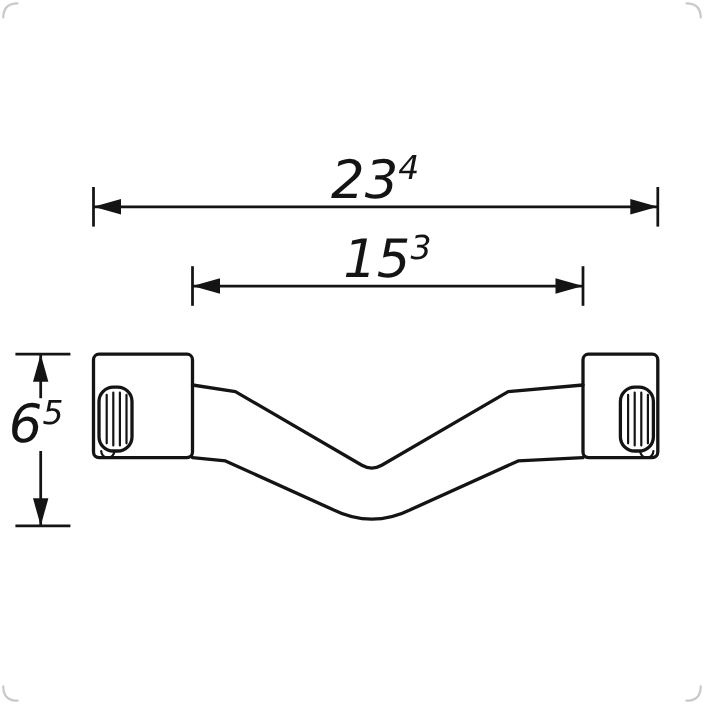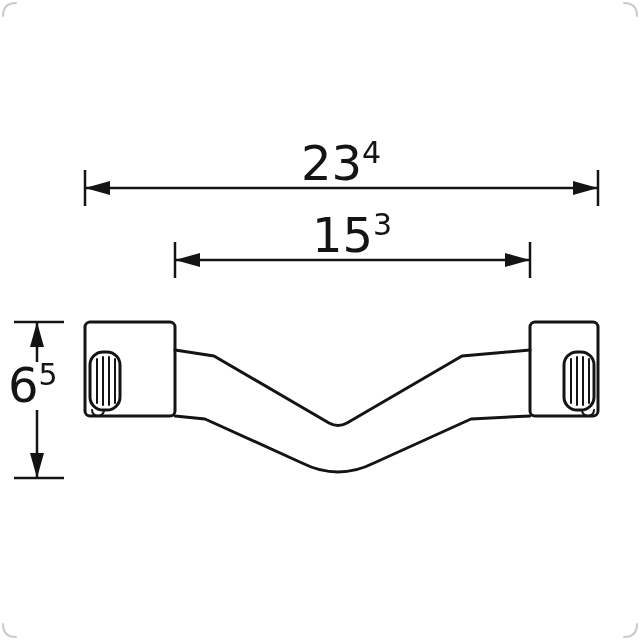--- a/index.html
+++ b/index.html
@@ -6,20 +6,21 @@
   html, body {
     width: 640px; height: 640px;
     background: var(--background, #ffffff);
     overflow: hidden;
   }
   .canvas {
     position: relative;
     width: 640px; height: 567px;
     background: var(--background, #ffffff);
     font-family: "DejaVu Sans", "Liberation Sans", sans-serif;
+    font-style: italic;
   }
   svg { display: block; }
   svg text {
     fill: var(--line, #141414);
     font-family: "DejaVu Sans", "Liberation Sans", sans-serif;
   }
   .part-stroke {
     stroke: var(--line, #141414);
     stroke-width: 3;
     fill: none;

